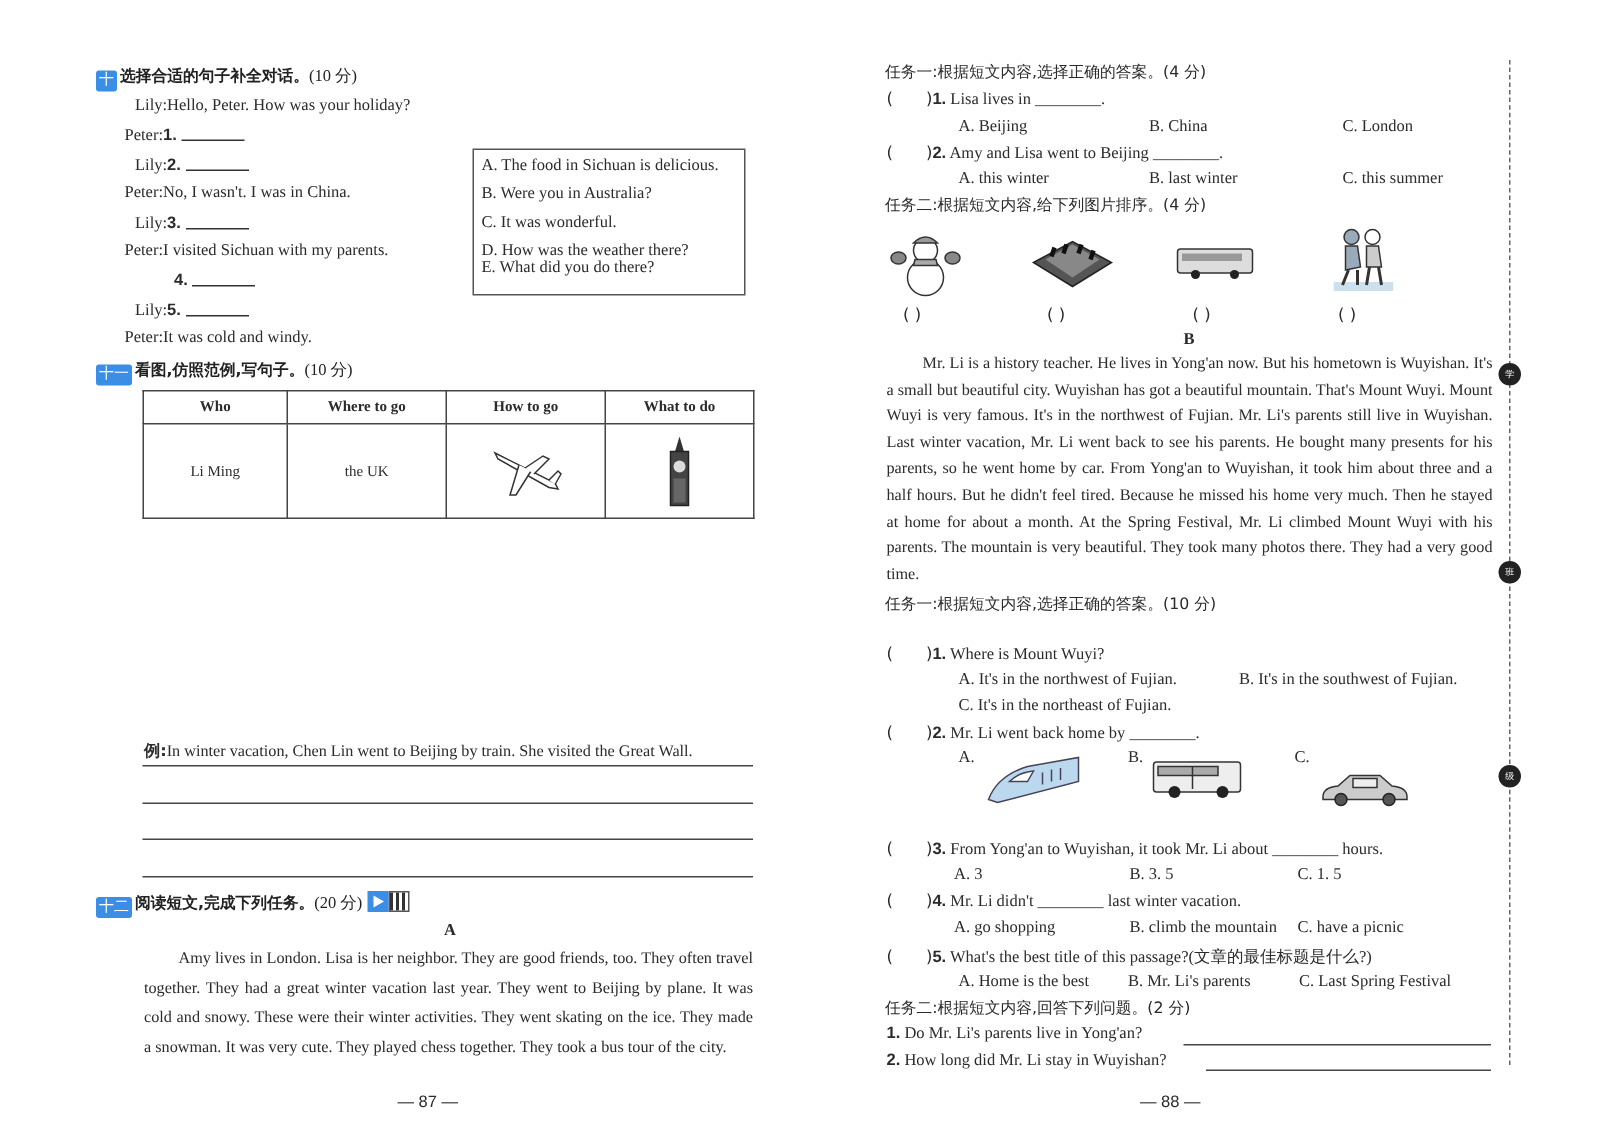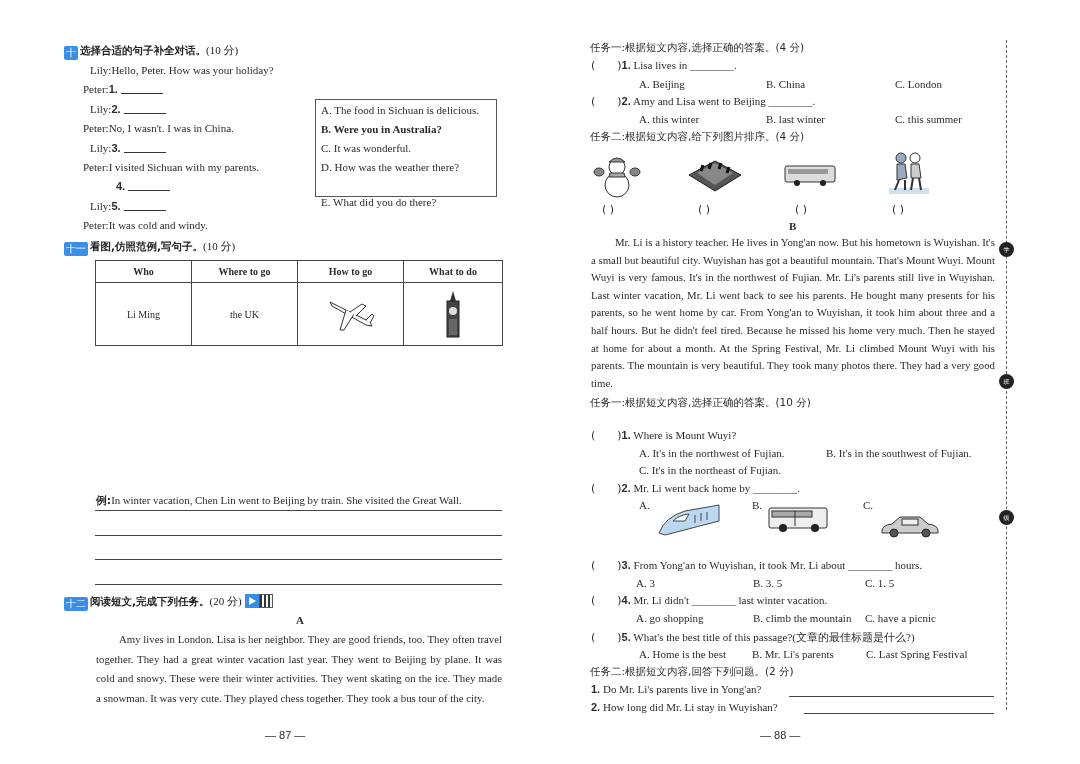--- a/index.html
+++ b/index.html
@@ -44,24 +44,24 @@
   <div class="abs" style="left:83px;top:122px;"><span>Peter:</span><span>No, I wasn't.  I was in China.</span></div>
   <div class="abs" style="left:90px;top:142px;"><span>Lily:</span><span class="num">3.</span><span class="blank"></span></div>
   <div class="abs" style="left:83px;top:161px;"><span>Peter:</span><span>I visited Sichuan with my parents.</span></div>
   <div class="abs" style="left:116px;top:180px;"><span class="num">4.</span><span class="blank"></span></div>
   <div class="abs" style="left:90px;top:200px;"><span>Lily:</span><span class="num">5.</span><span class="blank"></span></div>
   <div class="abs" style="left:83px;top:219px;"><span>Peter:</span><span>It was cold and windy.</span></div>
 </div>
 
 <div class="optbox">
   <div style="top:4px;">A.  The food in Sichuan is delicious.</div>
-  <div style="top:23px;font-weight:bold;">B.  Were you in Australia?</div>
+  <div style="top:23px;">B.  Were you in Australia?</div>
   <div style="top:42px;">C.  It was wonderful.</div>
   <div style="top:61px;">D.  How was the weather there?</div>
-  <div style="top:96px;">E.  What did you do there?</div>
+  <div style="top:72px;">E.  What did you do there?</div>
 </div>
 
 <div class="abs sec-head" style="left:64px;top:239px;">
   <span class="badge">十一</span><span>看图,仿照范例,写句子。</span><span class="pts">(10 分)</span>
 </div>
 
 <table class="tbl">
   <tbody>
       <tr>
     <th style="width:93px;">Who</th>

